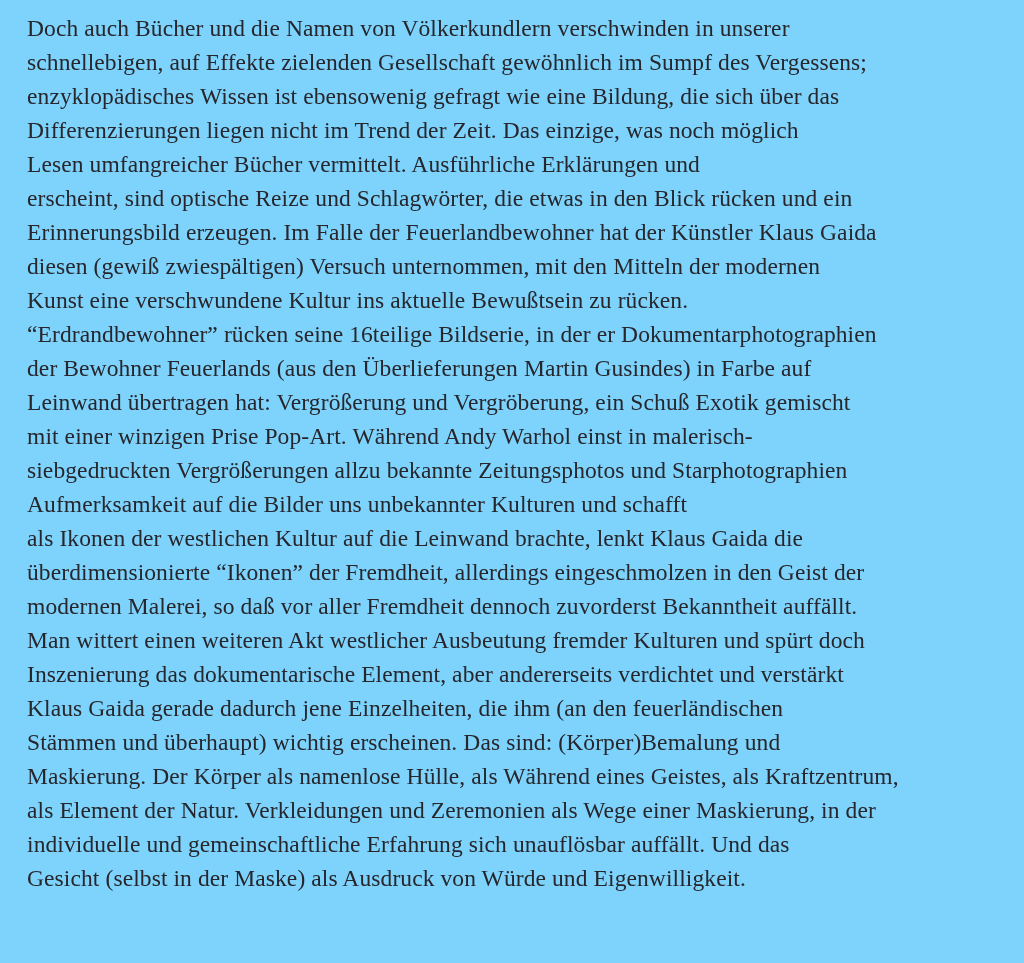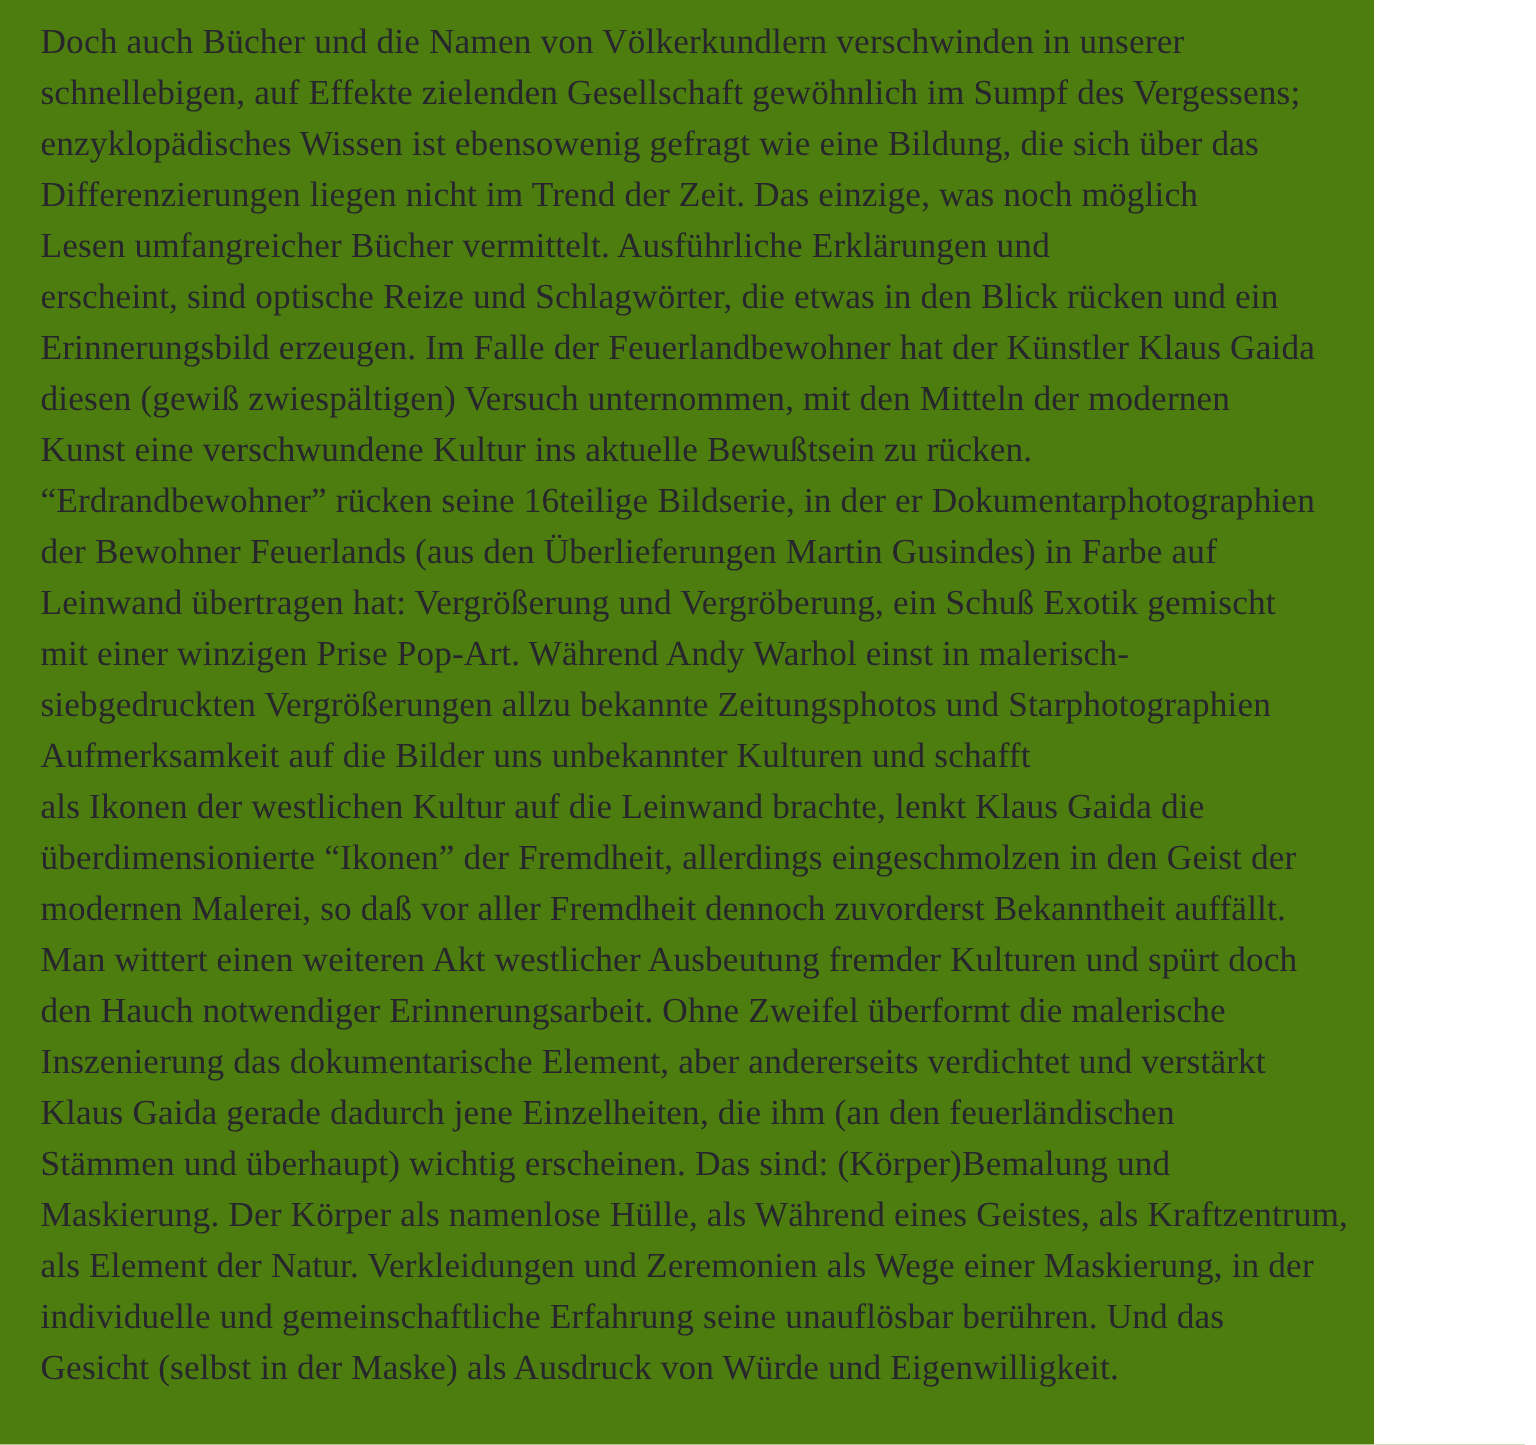--- a/index.html
+++ b/index.html
@@ -1,24 +1,24 @@
 <!DOCTYPE html>
 <html><head>
 <meta charset="utf-8">
 <style>
   html, body {
     margin: 0;
     padding: 0;
     background: #ffffff;
   }
   .page {
-    width: 916px;
+    width: 1024px;
     height: 963px;
     box-sizing: border-box;
-    background: #4d7c0f;
+    background: #7dd3fc;
     overflow: hidden;
   }
   .text-block {
     padding: 11px 20px 0 27px;
     font-family: "Liberation Serif", "DejaVu Serif", serif;
     font-size: 23.5px;
     line-height: 34px;
     color: #26262c;
     letter-spacing: 0.1px;
   }
@@ -44,22 +44,21 @@
     <div class="text-line">“Erdrandbewohner” rücken seine 16teilige Bildserie, in der er Dokumentarphotographien</div>
     <div class="text-line">der Bewohner Feuerlands (aus den Überlieferungen Martin Gusindes) in Farbe auf</div>
     <div class="text-line">Leinwand übertragen hat: Vergrößerung und Vergröberung, ein Schuß Exotik gemischt</div>
     <div class="text-line">mit einer winzigen Prise Pop-Art. Während Andy Warhol einst in malerisch-</div>
     <div class="text-line">siebgedruckten Vergrößerungen allzu bekannte Zeitungsphotos und Starphotographien</div>
     <div class="text-line">Aufmerksamkeit auf die Bilder uns unbekannter Kulturen und schafft</div>
     <div class="text-line">als Ikonen der westlichen Kultur auf die Leinwand brachte, lenkt Klaus Gaida die</div>
     <div class="text-line">überdimensionierte “Ikonen” der Fremdheit, allerdings eingeschmolzen in den Geist der</div>
     <div class="text-line">modernen Malerei, so daß vor aller Fremdheit dennoch zuvorderst Bekanntheit auffällt.</div>
     <div class="text-line">Man wittert einen weiteren Akt westlicher Ausbeutung fremder Kulturen und spürt doch</div>
-    <div class="text-line">den Hauch notwendiger Erinnerungsarbeit. Ohne Zweifel überformt die malerische</div>
     <div class="text-line">Inszenierung das dokumentarische Element, aber andererseits verdichtet und verstärkt</div>
     <div class="text-line">Klaus Gaida gerade dadurch jene Einzelheiten, die ihm (an den feuerländischen</div>
     <div class="text-line">Stämmen und überhaupt) wichtig erscheinen. Das sind: (Körper)Bemalung und</div>
     <div class="text-line">Maskierung. Der Körper als namenlose Hülle, als Während eines Geistes, als Kraftzentrum,</div>
     <div class="text-line">als Element der Natur. Verkleidungen und Zeremonien als Wege einer Maskierung, in der</div>
-    <div class="text-line">individuelle und gemeinschaftliche Erfahrung seine unauflösbar berühren. Und das</div>
+    <div class="text-line">individuelle und gemeinschaftliche Erfahrung sich unauflösbar auffällt. Und das</div>
     <div class="text-line">Gesicht (selbst in der Maske) als Ausdruck von Würde und Eigenwilligkeit.</div>
   </div>
 </div>
 
 </body></html>

